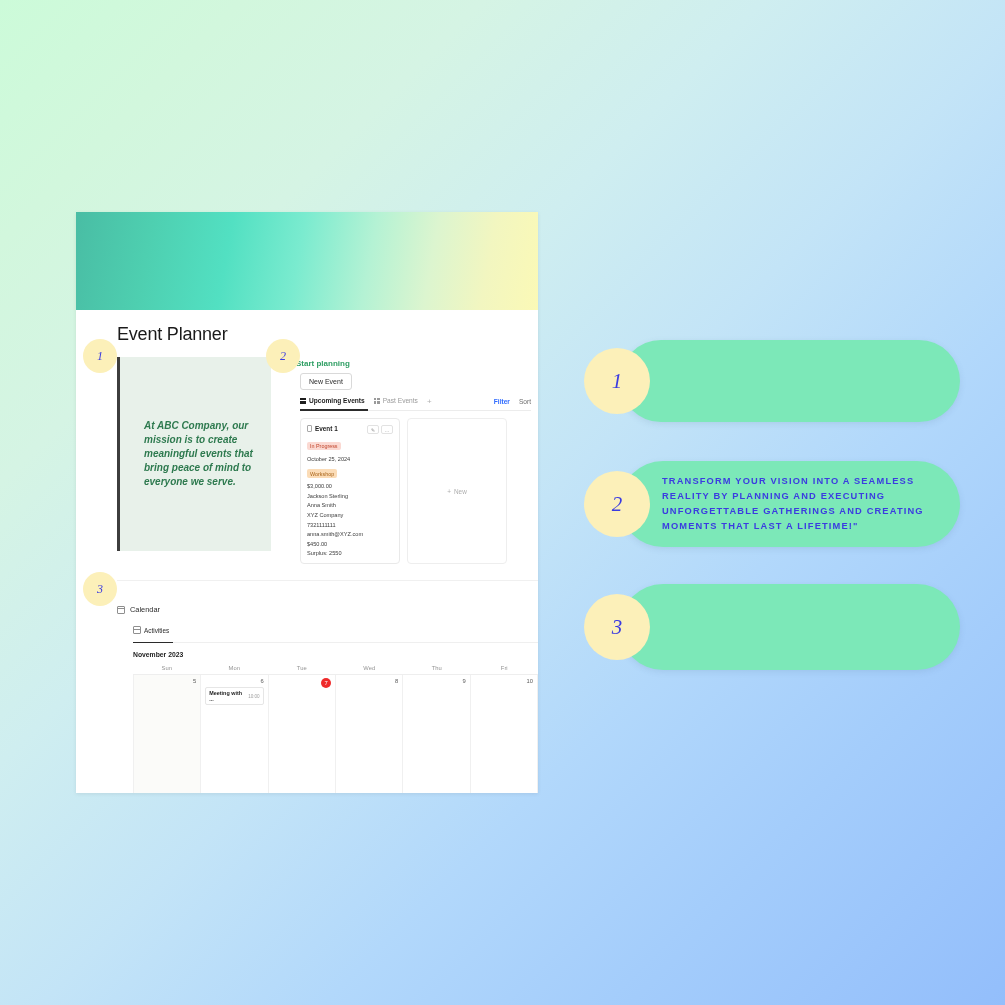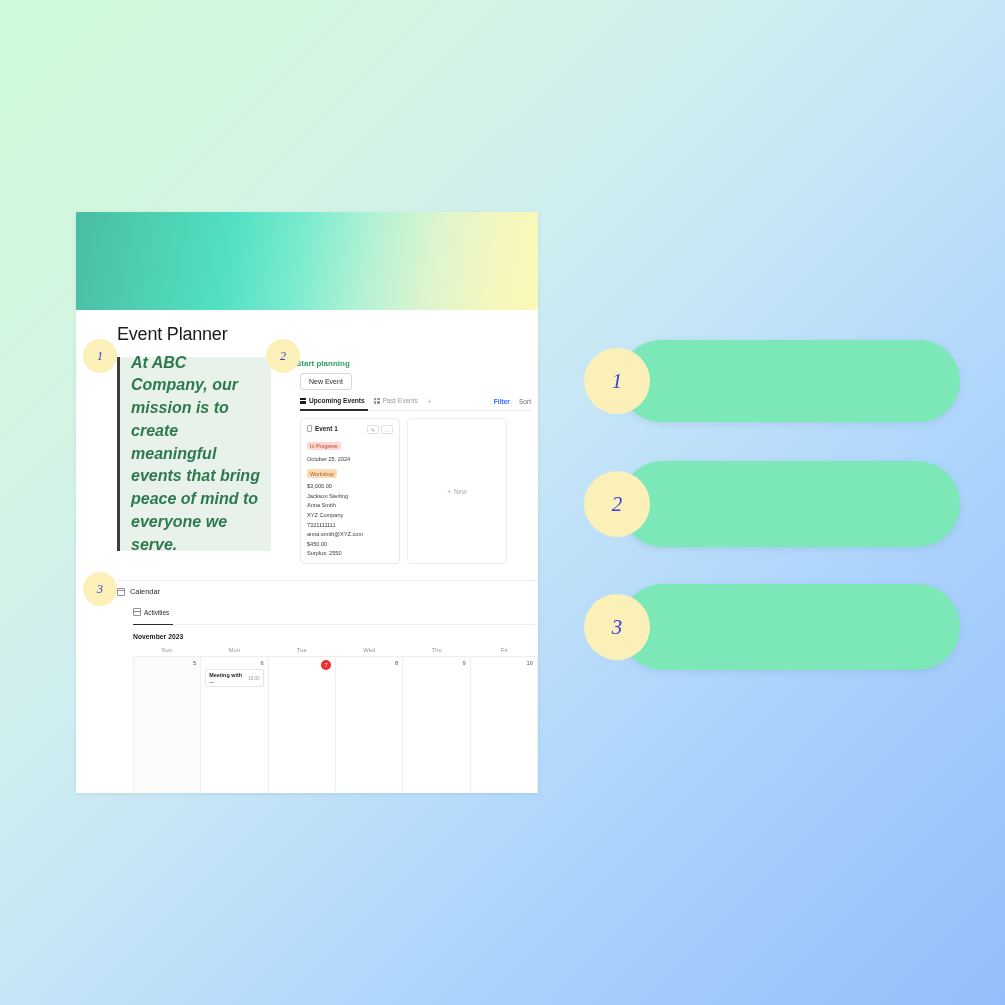--- a/index.html
+++ b/index.html
@@ -65,26 +65,26 @@
 
   #mission-block {
     width: 154px;
     height: 194px;
     background: #e8f1ea;
     border-left: 3px solid #3d3d3d;
     display: flex;
     align-items: center;
   }
   #mission-text {
-    font-size: 16px;
+    font-size: 10px;
     line-height: 1.42;
     font-weight: bold;
     font-style: italic;
     color: #2e7a4f;
-    padding: 0 8px 0 11px;
+    padding: 0 8px 0 24px;
   }
 
   
   #planner-panel {
     width: 244px;
     padding-top: 2px;
   }
 
   .panel-head {
     display: flex;
@@ -225,21 +225,21 @@
     font-size: 6.4px;
     color: #adadad;
     background: #fff;
   }
 
   
   #calendar-section {
     margin: 16px 0 0 41px;
     width: 421px;
     border-top: 1px solid #f0f0f0;
-    padding-top: 6px;
+    padding-top: 24px;
   }
   .cal-head {
     display: flex;
     align-items: center;
     gap: 5px;
   }
   .cal-glyph {
     width: 8px; height: 8px;
     border: 1px solid #8f8f8f;
     border-radius: 1px;
@@ -547,17 +547,18 @@
 <div class="step-marker" id="marker-1">1</div>
 <div class="step-marker" id="marker-2">2</div>
 <div class="step-marker" id="marker-3">3</div>
 
 <div class="callout" id="callout-1">
   <div class="callout-badge">1</div>
 </div>
 
 <div class="callout" id="callout-2">
   <div class="callout-badge">2</div>
+  <div class="callout-text">Transform your vision into a seamless reality by planning and executing unforgettable gatherings and creating moments that last a lifetime!"</div>
 </div>
 
 <div class="callout" id="callout-3">
   <div class="callout-badge">3</div>
 </div>
 
 </body></html>

